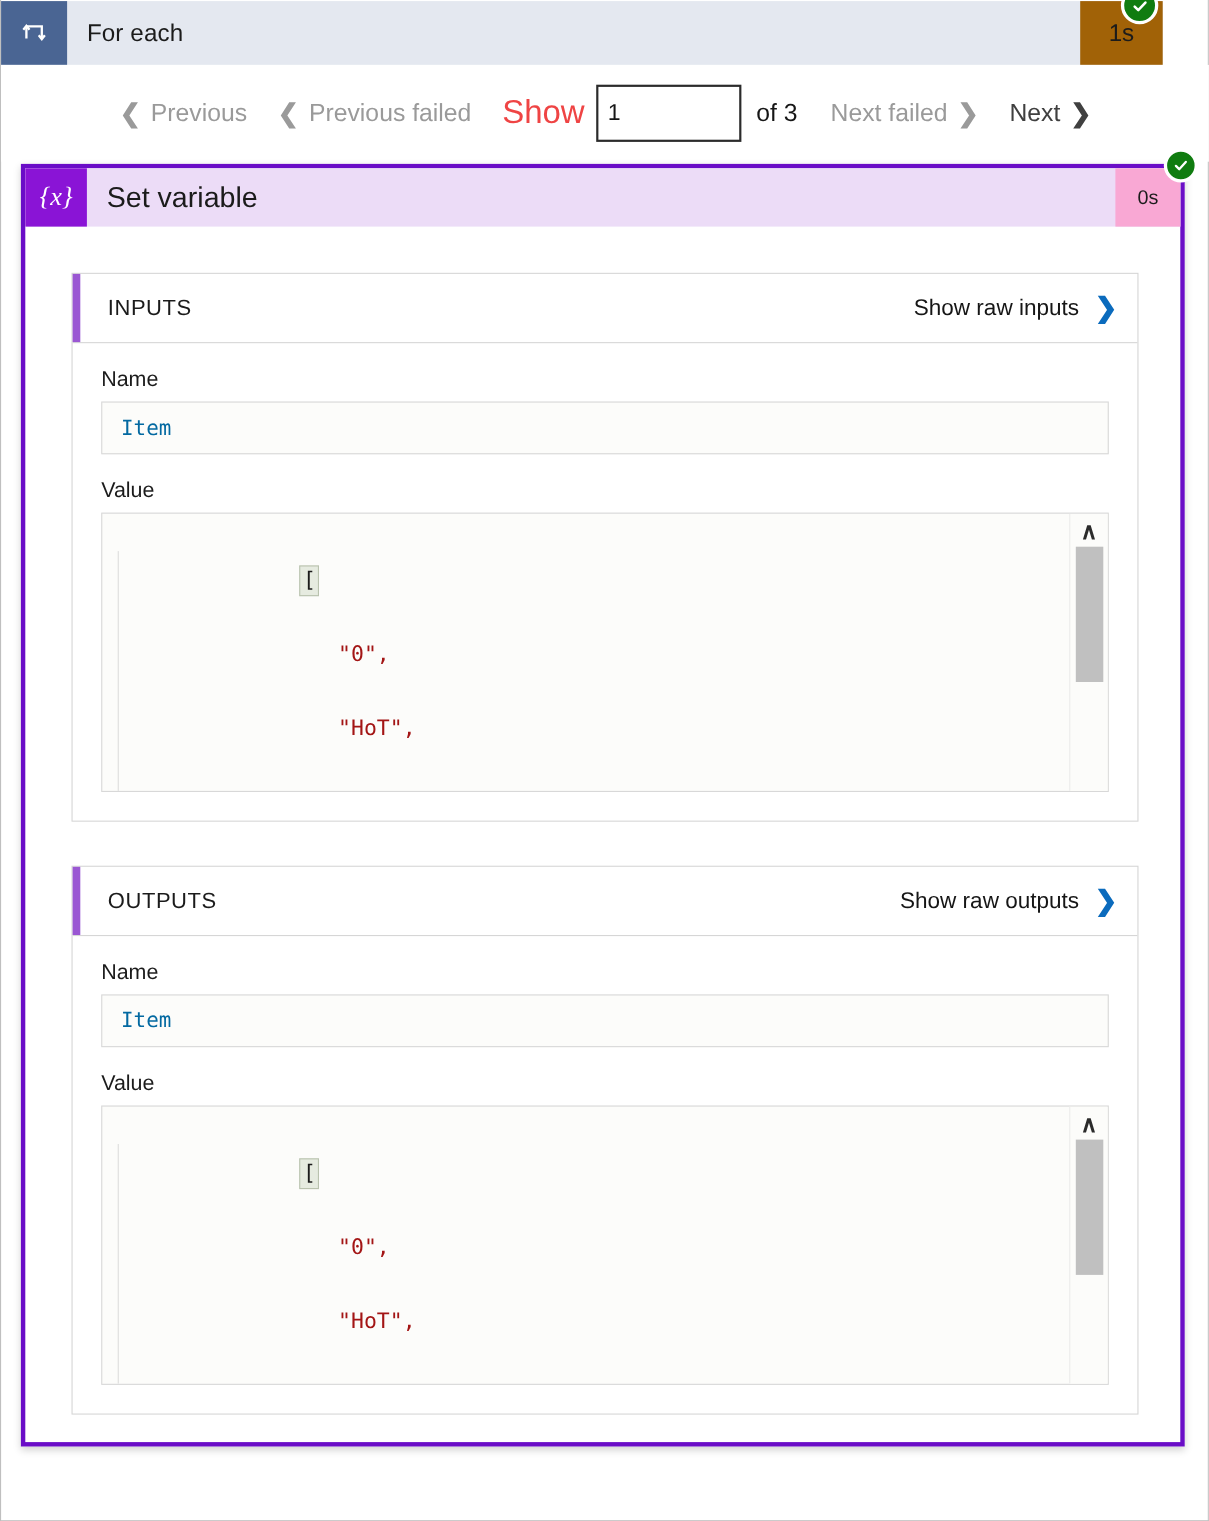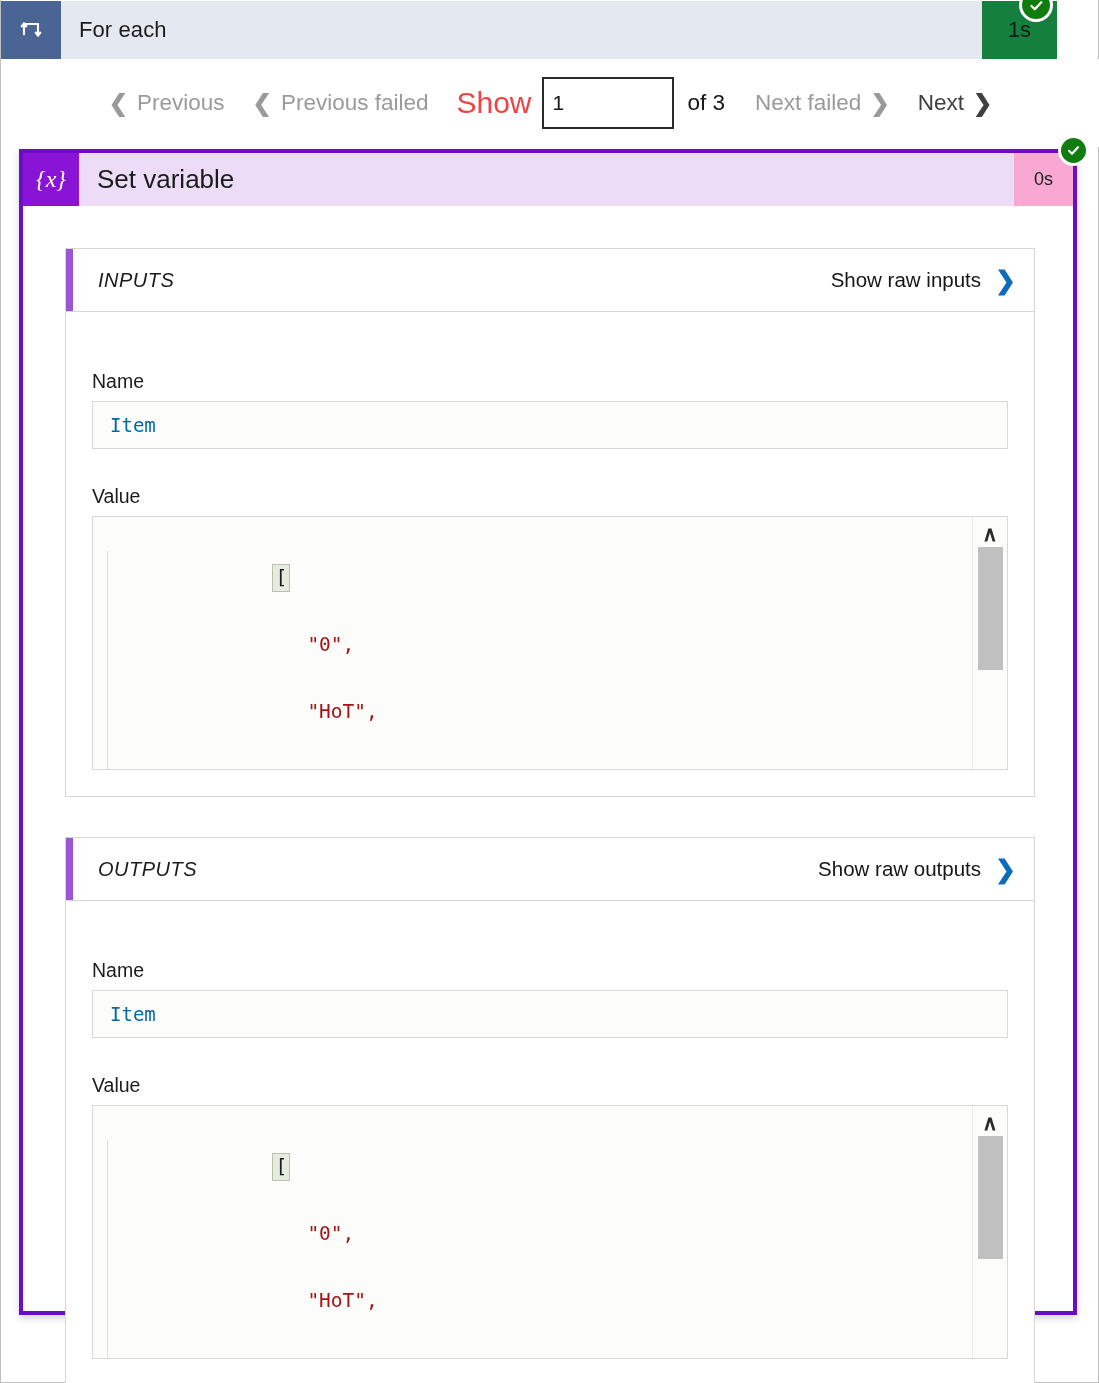--- a/index.html
+++ b/index.html
@@ -54,21 +54,21 @@
     display: flex;
     align-items: center;
     padding-left: 18px;
     font-size: 22px;
     color: #1b1b1b;
     letter-spacing: .1px;
   }
   .scope-duration {
     width: 75px;
     flex: 0 0 auto;
-    background: #15803d;
+    background: #a16207;
     display: flex;
     align-items: center;
     justify-content: center;
     font-size: 22px;
     color: #1b1b1b;
   }
   .status-badge {
     position: absolute;
     border-radius: 50%;
     background: #107c10;
@@ -218,21 +218,20 @@
     position: absolute;
     left: 0; top: 0;
     width: 7px;
     height: 100%;
     background: #9a57d3;
   }
   .io-head-title {
     font-size: 20px;
     color: #1b1b1b;
     letter-spacing: .5px;
-    font-style: italic;
   }
   .io-head-link {
     margin-left: auto;
     display: inline-flex;
     align-items: center;
     gap: 14px;
     font-size: 20.5px;
     color: #161616;
     cursor: pointer;
     white-space: nowrap;
@@ -243,21 +242,20 @@
     font-weight: bold;
     line-height: 1;
   }
 
   .io-content { padding: 22px 26px 26px 26px; }
 
   .field-label {
     font-size: 19.5px;
     color: #1b1b1b;
     margin-bottom: 8px;
-    margin-top: 36px;
   }
   .name-box {
     height: 48px;
     box-sizing: border-box;
     border: 1px solid #d8d8d8;
     background: #fcfcfa;
     display: flex;
     align-items: center;
     padding-left: 17px;
     font-family: "DejaVu Sans Mono", monospace;

